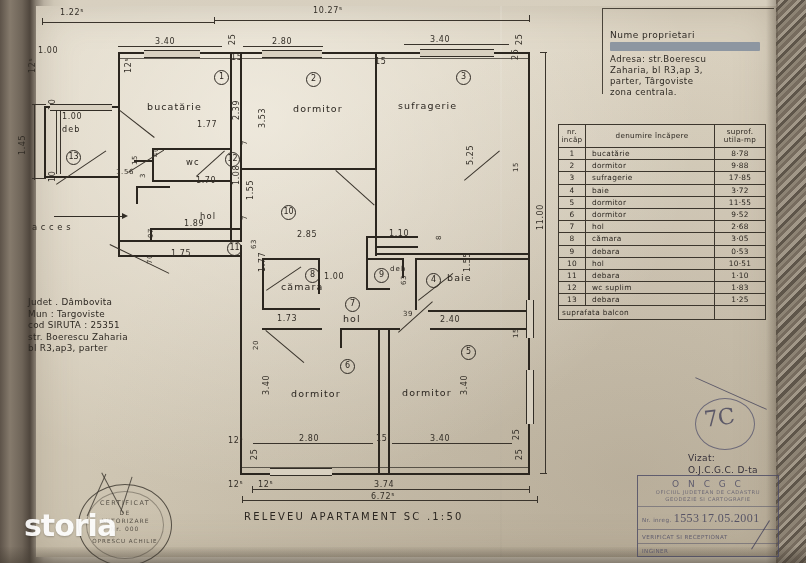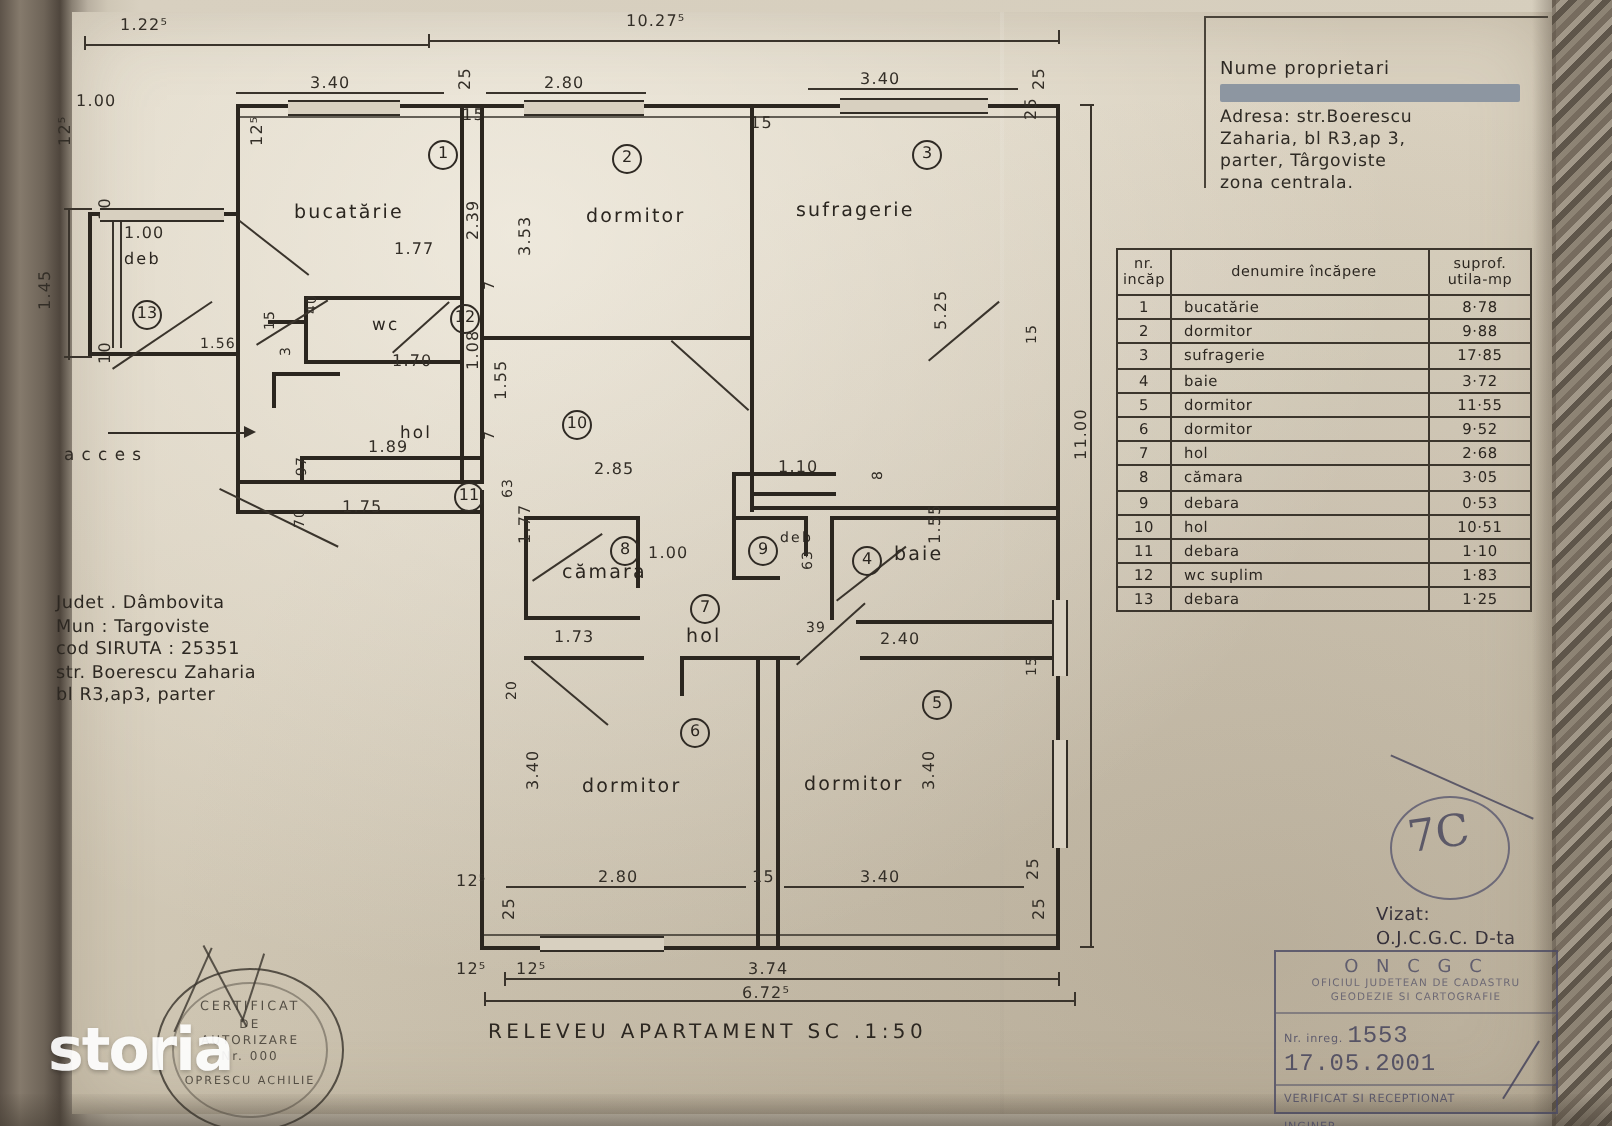--- a/index.html
+++ b/index.html
@@ -74,21 +74,21 @@
   #stamp-tr .slash{position:absolute;left:-4px;top:-6px;width:78px;height:1.2px;background:#3c3b55;
       transform:rotate(24deg);}
   #oncgc{
     position:absolute;left:637px;top:475px;width:140px;height:80px;border:1.1px solid #4a4963;
     color:#4a4963;opacity:.8;
   }
   #oncgc .hd{font-size:9px;letter-spacing:3px;text-align:center;margin-top:3px;}
   #oncgc .sub{font-size:5.2px;text-align:center;letter-spacing:.6px;line-height:7px;opacity:.85;}
   #oncgc .row{font-size:5.6px;margin:4px 0 0 4px;letter-spacing:.4px;}
   #oncgc .hr{height:1px;background:#4a4963;opacity:.6;margin:3px 0;}
-  #oncgc .bigink{font-size:12px;font-family:Liberation Mono, monospace;color:#3e3d58;margin-top:14px;}
+  #oncgc .bigink{font-size:12px;font-family:Liberation Serif, serif;color:#3e3d58;margin-top:14px;}
   #cert{
     position:absolute;left:78px;top:484px;width:92px;height:80px;border:1.3px solid #3b362e;
     border-radius:50%;color:#3b362e;opacity:.82;text-align:center;overflow:hidden;
   }
   #cert .c1{font-size:6.4px;letter-spacing:1.4px;margin-top:14px;}
   #cert .c2{font-size:6px;letter-spacing:1.2px;margin-top:2px;}
   #cert .c3{font-size:6px;letter-spacing:1px;margin-top:1px;}
   #cert .c4{font-size:5.6px;letter-spacing:1px;margin-top:6px;}
   #cert .inner{position:absolute;left:7px;top:6px;right:7px;bottom:6px;border:1px solid #3b362e;border-radius:50%;opacity:.5;}
   .xmark{position:absolute;width:1.3px;height:46px;background:#3a352d;opacity:.8;}
@@ -197,20 +197,24 @@
         </tr>
         <tr>
           <td class="c-no">12</td>
           <td class="c-nm">wc suplim</td>
           <td class="c-sf">1·83</td>
         </tr>
         <tr>
           <td class="c-no">13</td>
           <td class="c-nm">debara</td>
           <td class="c-sf">1·25</td>
+        </tr>
+        <tr>
+          <td colspan="2" style="padding-left: 3px; height: 13px;">suprafata balcon</td>
+          <td class="c-sf"></td>
         </tr>
       </tbody>
   </table>
 
   <div class="blk hand" style="left:28px;top:297px;">
     <div>Judet . Dâmbovita</div>
     <div>Mun : Targoviste</div>
     <div>cod  SIRUTA : 25351</div>
     <div>str. Boerescu  Zaharia</div>
     <div>bl R3,ap3, parter</div>
@@ -431,21 +435,21 @@
     <div class="txt dimv" style="left:258px;top:272px;">1.77</div>
     <div class="txt dim" style="left:440px;top:315px;">2.40</div>
     <div class="txt dim" style="left:403px;top:310px;font-size:7px;">39</div>
     <div class="txt dimv" style="left:400px;top:285px;font-size:7px;">63</div>
     <div class="txt dimv" style="left:463px;top:272px;">1.55</div>
     <div class="txt dimv" style="left:252px;top:350px;font-size:7px;">20</div>
     <div class="txt dimv" style="left:152px;top:157px;font-size:7px;">40</div>
     <div class="txt dimv" style="left:131px;top:165px;font-size:7px;">15</div>
     <div class="txt dimv" style="left:147px;top:238px;font-size:7px;">97</div>
     <div class="txt dimv" style="left:146px;top:264px;font-size:7px;">70</div>
-    <div class="txt dim" style="left:100px;top:168px;font-size:7px;">1.56</div>
+    <div class="txt dim" style="left:116px;top:168px;font-size:7px;">1.56</div>
     <div class="txt dimv" style="left:139px;top:178px;font-size:7px;">3</div>
     <div class="txt dimv" style="left:262px;top:395px;">3.40</div>
     <div class="txt dimv" style="left:460px;top:395px;">3.40</div>
     <div class="txt dimv" style="left:536px;top:230px;">11.00</div>
     <div class="txt dimv" style="left:511px;top:60px;">25</div>
     <div class="txt dimv" style="left:512px;top:172px;font-size:7px;">15</div>
     <div class="txt dimv" style="left:512px;top:338px;font-size:7px;">15</div>
     <div class="txt dimv" style="left:512px;top:440px;">25</div>
 
     <div class="ln lnV" style="left:545px;top:52px;height:422px;"></div>

